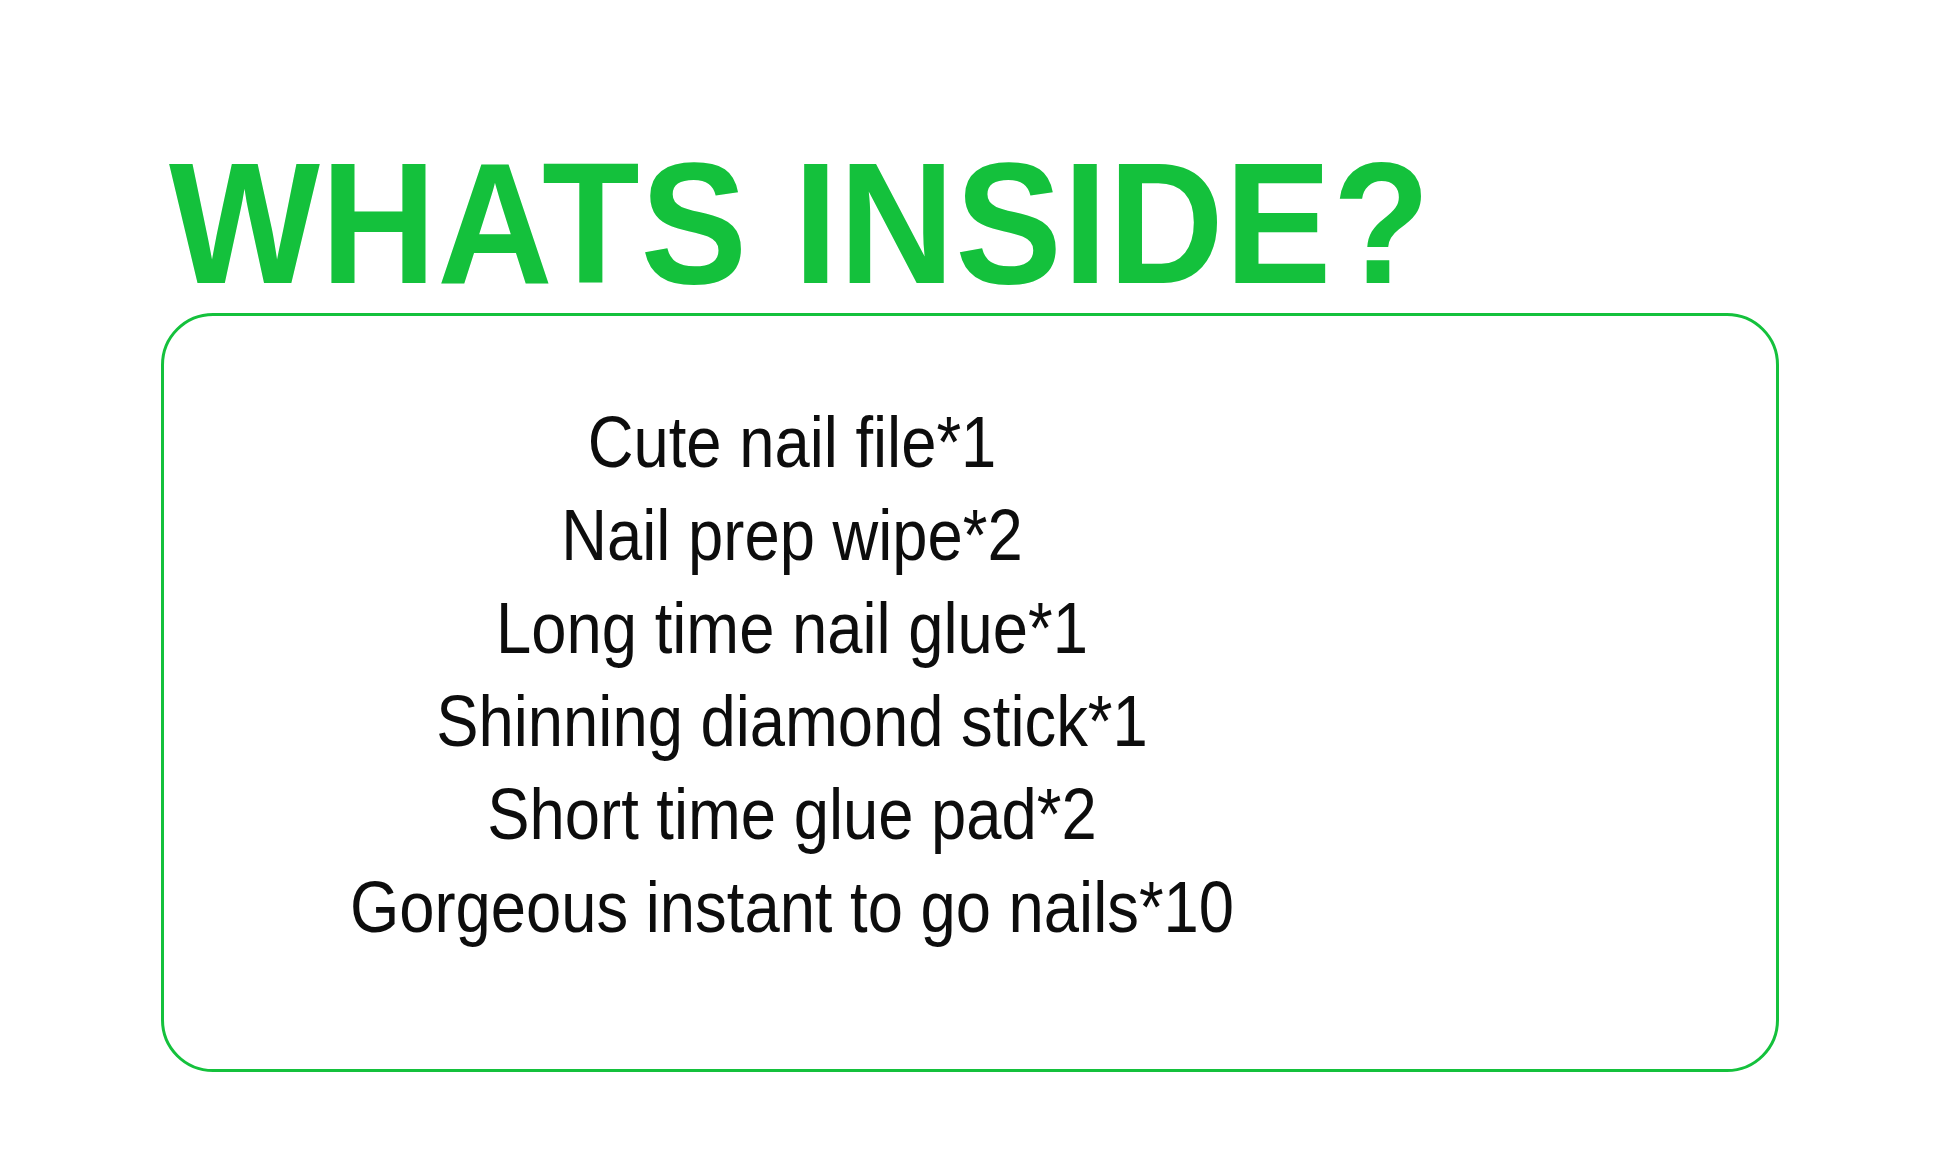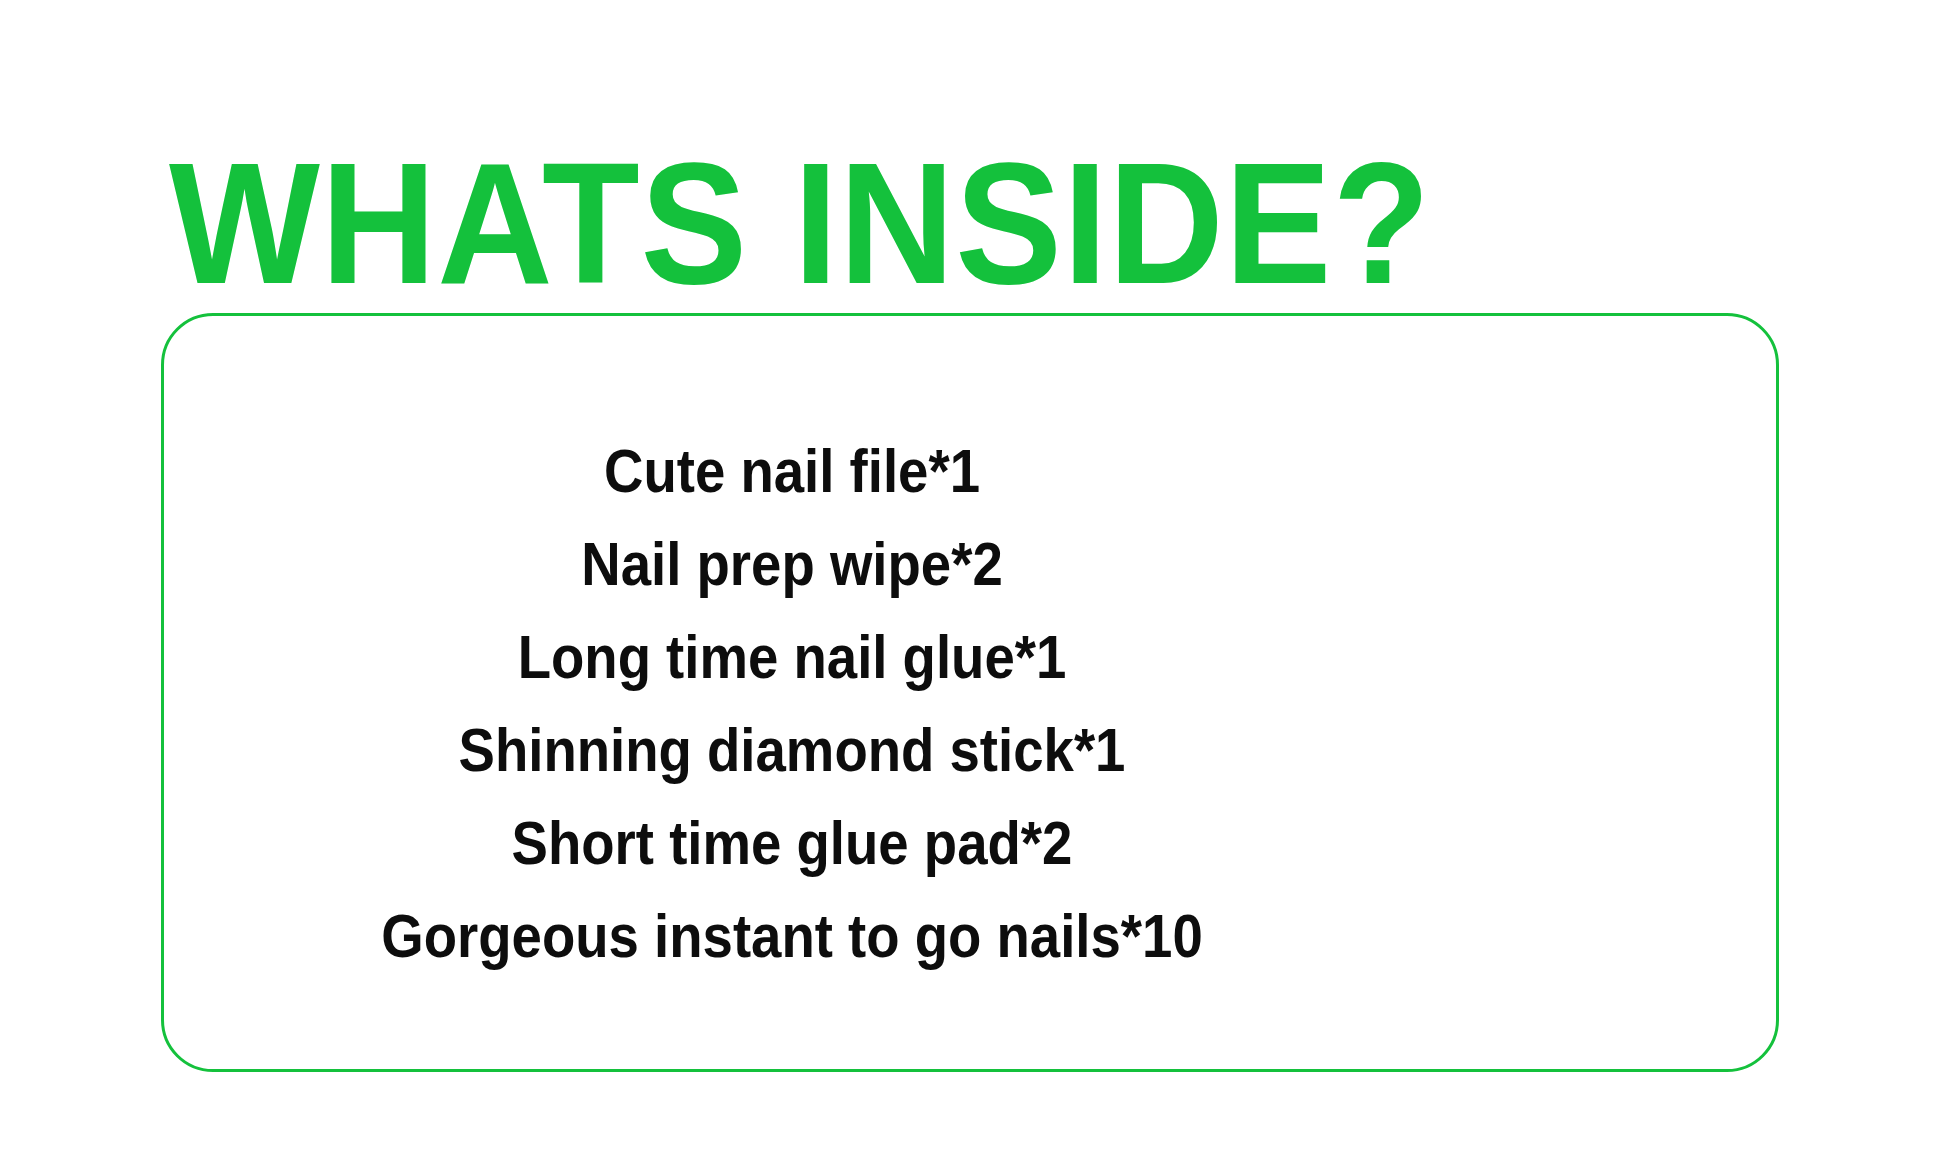--- a/index.html
+++ b/index.html
@@ -51,27 +51,27 @@
     box-sizing: border-box;
     border: 3px solid #14c13c;
     border-radius: 52px;
     background: #ffffff;
   }
 
   
   .item-list {
     position: absolute;
     left: 161px;
-    top: 424px;
+    top: 396px;
     width: 1262px;
     text-align: center;
     color: #0d0d0d;
     font-family: "Liberation Sans", sans-serif;
-    font-weight: 700;
-    font-size: 62px;
+    font-weight: 400;
+    font-size: 72px;
     line-height: 93px;
   }
   .item-line {
     display: block;
     white-space: nowrap;
     transform: scaleX(0.88);
     transform-origin: 50% 50%;
   }
 </style>
 </head>

